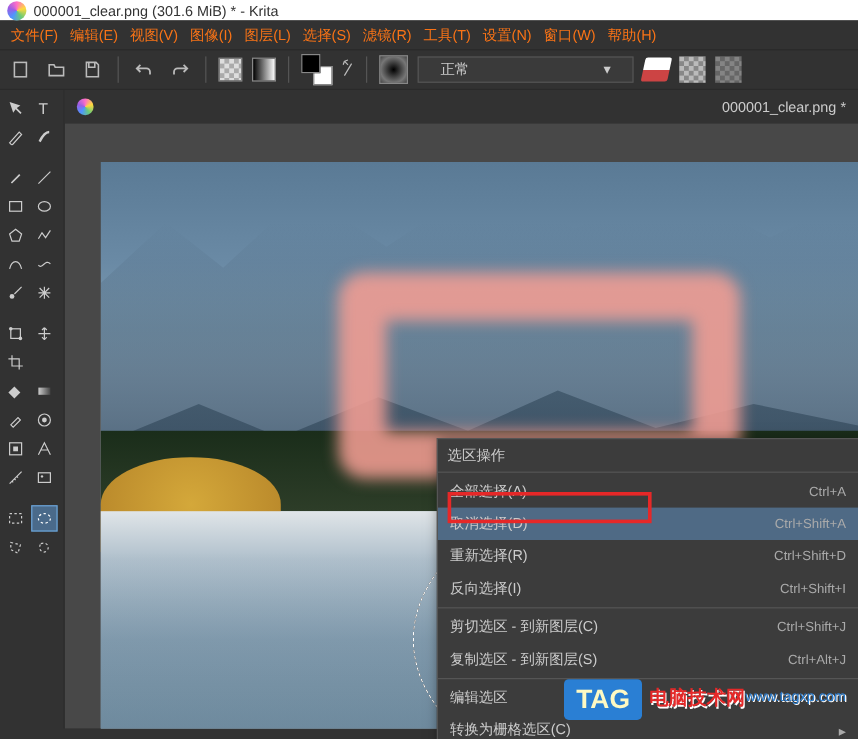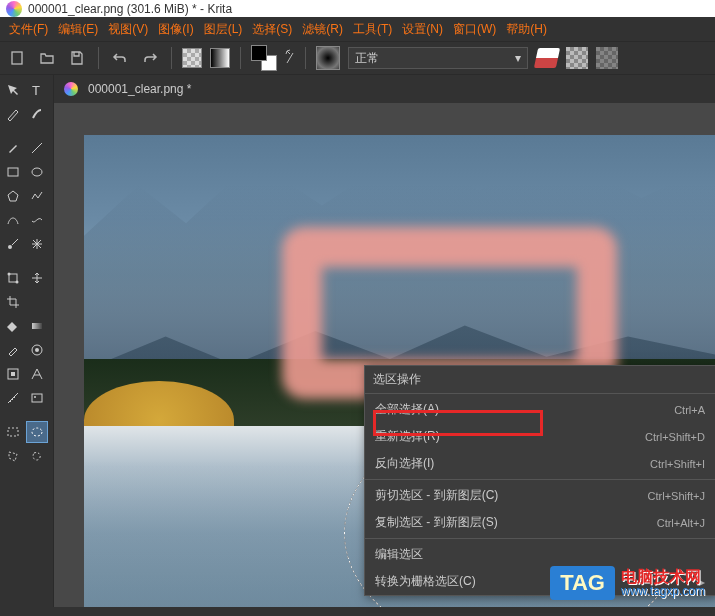--- a/index.html
+++ b/index.html
@@ -13,35 +13,35 @@
 
 .toolbar { height: 34px; background: #323232; border-top: 1px solid #2a2a2a; border-bottom: 1px solid #2a2a2a; display: flex; align-items: center; padding: 0 6px; gap: 8px; }
 .tb-btn { width: 22px; height: 22px; display: flex; align-items: center; justify-content: center; cursor: pointer; color: #bbb; }
 .tb-sep { width: 1px; height: 22px; background: #555; margin: 0 2px; }
 .swatch-pair { position: relative; width: 26px; height: 26px; }
 .swatch-pair .fg { position: absolute; width: 16px; height: 16px; background: #000; border: 1px solid #888; top: 0; left: 0; z-index: 2; }
 .swatch-pair .bg { position: absolute; width: 16px; height: 16px; background: #fff; border: 1px solid #888; bottom: 0; right: 0; }
 .pattern-sw { width: 20px; height: 20px; background: repeating-conic-gradient(#aaa 0 25%, #ddd 0 50%) 0 0/8px 8px; border: 1px solid #888; }
 .gradient-sw { width: 20px; height: 20px; background: linear-gradient(90deg,#000,#fff); border: 1px solid #888; }
 .brush-prev { width: 24px; height: 24px; background: radial-gradient(circle,#000 0%,#777 70%,transparent 100%) #444; border: 1px solid #888; }
-.blend-select { width: 180px; height: 22px; background: #3a3a3a; border: 1px solid #555; color: #ccc; font-size: 12px; padding: 0 6px; display: flex; align-items: center; justify-content: space-between; }
+.blend-select { width: 180px; height: 22px; background: #3a3a3a; border: 1px solid #555; color: #ccc; font-size: 12px; padding: 0 18px; display: flex; align-items: center; justify-content: space-between; }
 .tb-eraser { width: 22px; height: 20px; background: linear-gradient(#fff 50%,#c44 50%); transform: skewX(-12deg); border-radius: 2px; }
 .alpha-grid { width: 22px; height: 22px; background: repeating-conic-gradient(#888 0 25%, #bbb 0 50%) 0 0/8px 8px; }
 
 .workspace { display: flex; height: calc(100% - 84px); }
 
 .toolbox { width: 54px; background: #323232; border-right: 1px solid #2a2a2a; display: flex; flex-wrap: wrap; align-content: flex-start; padding: 4px 2px; gap: 2px; }
 .tool { width: 22px; height: 22px; display: flex; align-items: center; justify-content: center; color: #ccc; cursor: pointer; border: 1px solid transparent; }
 .tool.active { background: #4a6a8a; border: 1px solid #6ba3d6; }
 .tool-spacer { width: 100%; height: 8px; }
 
 .canvas-area { flex: 1; background: #484848; position: relative; overflow: hidden; }
 .doc-tab { height: 28px; background: #323232; display: flex; align-items: center; padding: 0 10px; }
 .doc-tab .tab-logo { width: 14px; height: 14px; border-radius: 50%; background: conic-gradient(#ff6ec7,#ffd93d,#6bcb77,#4d96ff,#9b5de5,#ff6ec7); margin-right: 10px; }
-.doc-tab .tab-center { flex: 1; text-align: left; color: #ccc; font-size: 12px; }
+.doc-tab .tab-center { flex: 1; text-align: right; color: #ccc; font-size: 12px; }
 
 .canvas { position: absolute; left: 30px; top: 32px; width: 680px; height: 560px; 
   background: linear-gradient(180deg,
     #5a7a95 0%, #6a8aa5 15%, #7d9bb0 25%,
     #a0b5c5 35%, #c5d0d8 42%,
     #8fa8b8 48%, #b8c8d0 52%,
     #d0d8dd 56%, #a8bcc8 60%,
     #88a0b0 70%, #98aebb 100%);
   position: relative;
 }
@@ -83,21 +83,21 @@
 .cm-sep { height: 1px; background: #555; margin: 2px 0; }
 .cm-item { display: flex; align-items: center; padding: 5px 10px; color: #ccc; font-size: 12px; cursor: pointer; }
 .cm-item.highlighted { background: #4f6a85; }
 .cm-item .label { flex: 1; }
 .cm-item .shortcut { color: #aaa; font-size: 11px; }
 .cm-item.has-sub::after { content: '▸'; margin-left: 8px; color: #aaa; }
 .red-highlight { position: absolute; border: 3px solid #e62828; pointer-events: none; }
 
 .tag-badge { position: absolute; right: 10px; bottom: 16px; display: flex; align-items: center; }
 .tag-box { background: #2a7fd4; color: #fef9c3; font-weight: bold; font-size: 22px; padding: 4px 10px; border-radius: 4px; margin-right: 6px; font-family: Arial; }
-.tag-text { display: flex; flex-direction: column; line-height: 1.1; }
+.tag-text { display: flex; flex-direction: row; line-height: 1.1; }
 .tag-text .cn { color: #e62828; font-size: 16px; font-weight: bold; text-shadow: 1px 1px 0 #fff; }
 .tag-text .url { color: #2a7fd4; font-size: 12px; text-shadow: 1px 1px 0 #fff; }
 </style>
 </head>
 <body>
 
 <div class="titlebar">
   <div class="logo"></div>
   <span>000001_clear.png (301.6 MiB)  * - Krita</span>
 </div>
@@ -355,20 +355,24 @@
   </div>
 </div>
 
 <div class="context-menu">
   <div class="cm-title">选区操作</div>
   <div class="cm-sep"></div>
   <div class="cm-item">
     <span class="label">全部选择(A)</span>
       <span class="shortcut">Ctrl+A</span>
   </div>
+  <div class="cm-item highlighted" style="position:relative">
+    <span class="label">取消选择(D)</span>
+      <span class="shortcut">Ctrl+Shift+A</span>
+  </div>
   <div class="cm-item">
     <span class="label">重新选择(R)</span>
       <span class="shortcut">Ctrl+Shift+D</span>
   </div>
   <div class="cm-item">
     <span class="label">反向选择(I)</span>
       <span class="shortcut">Ctrl+Shift+I</span>
   </div>
   <div class="cm-sep"></div>
   <div class="cm-item">

